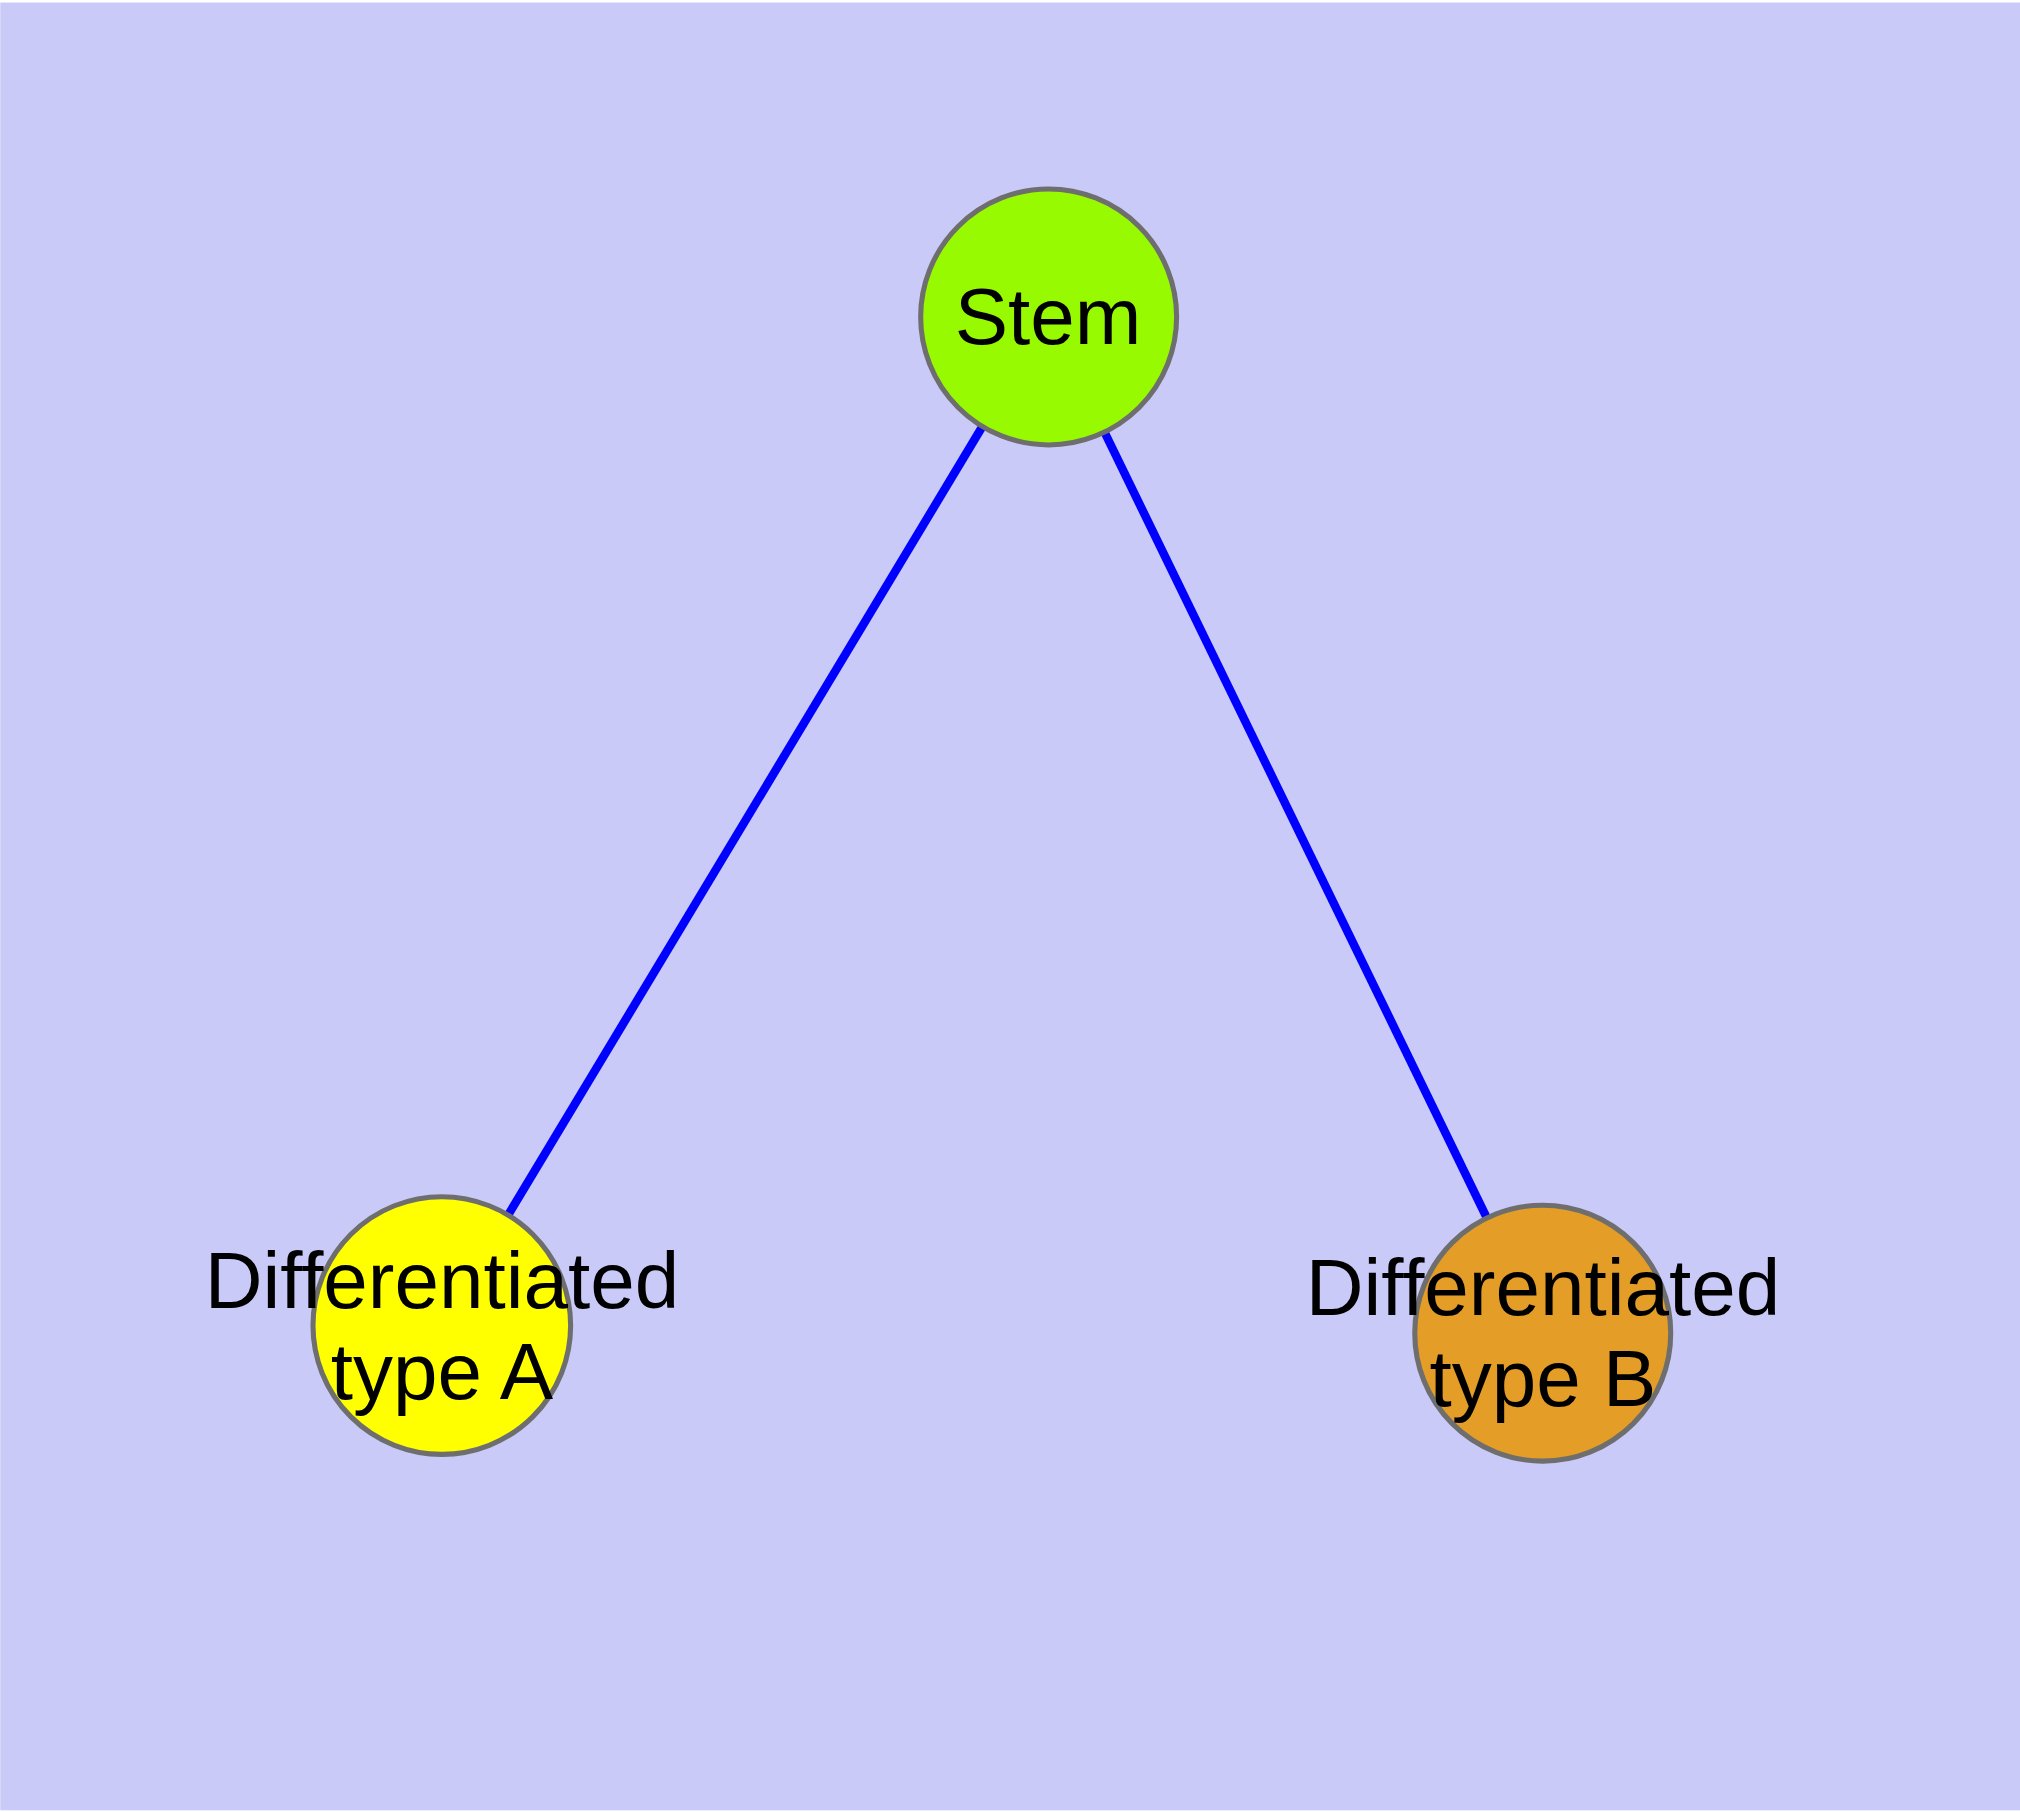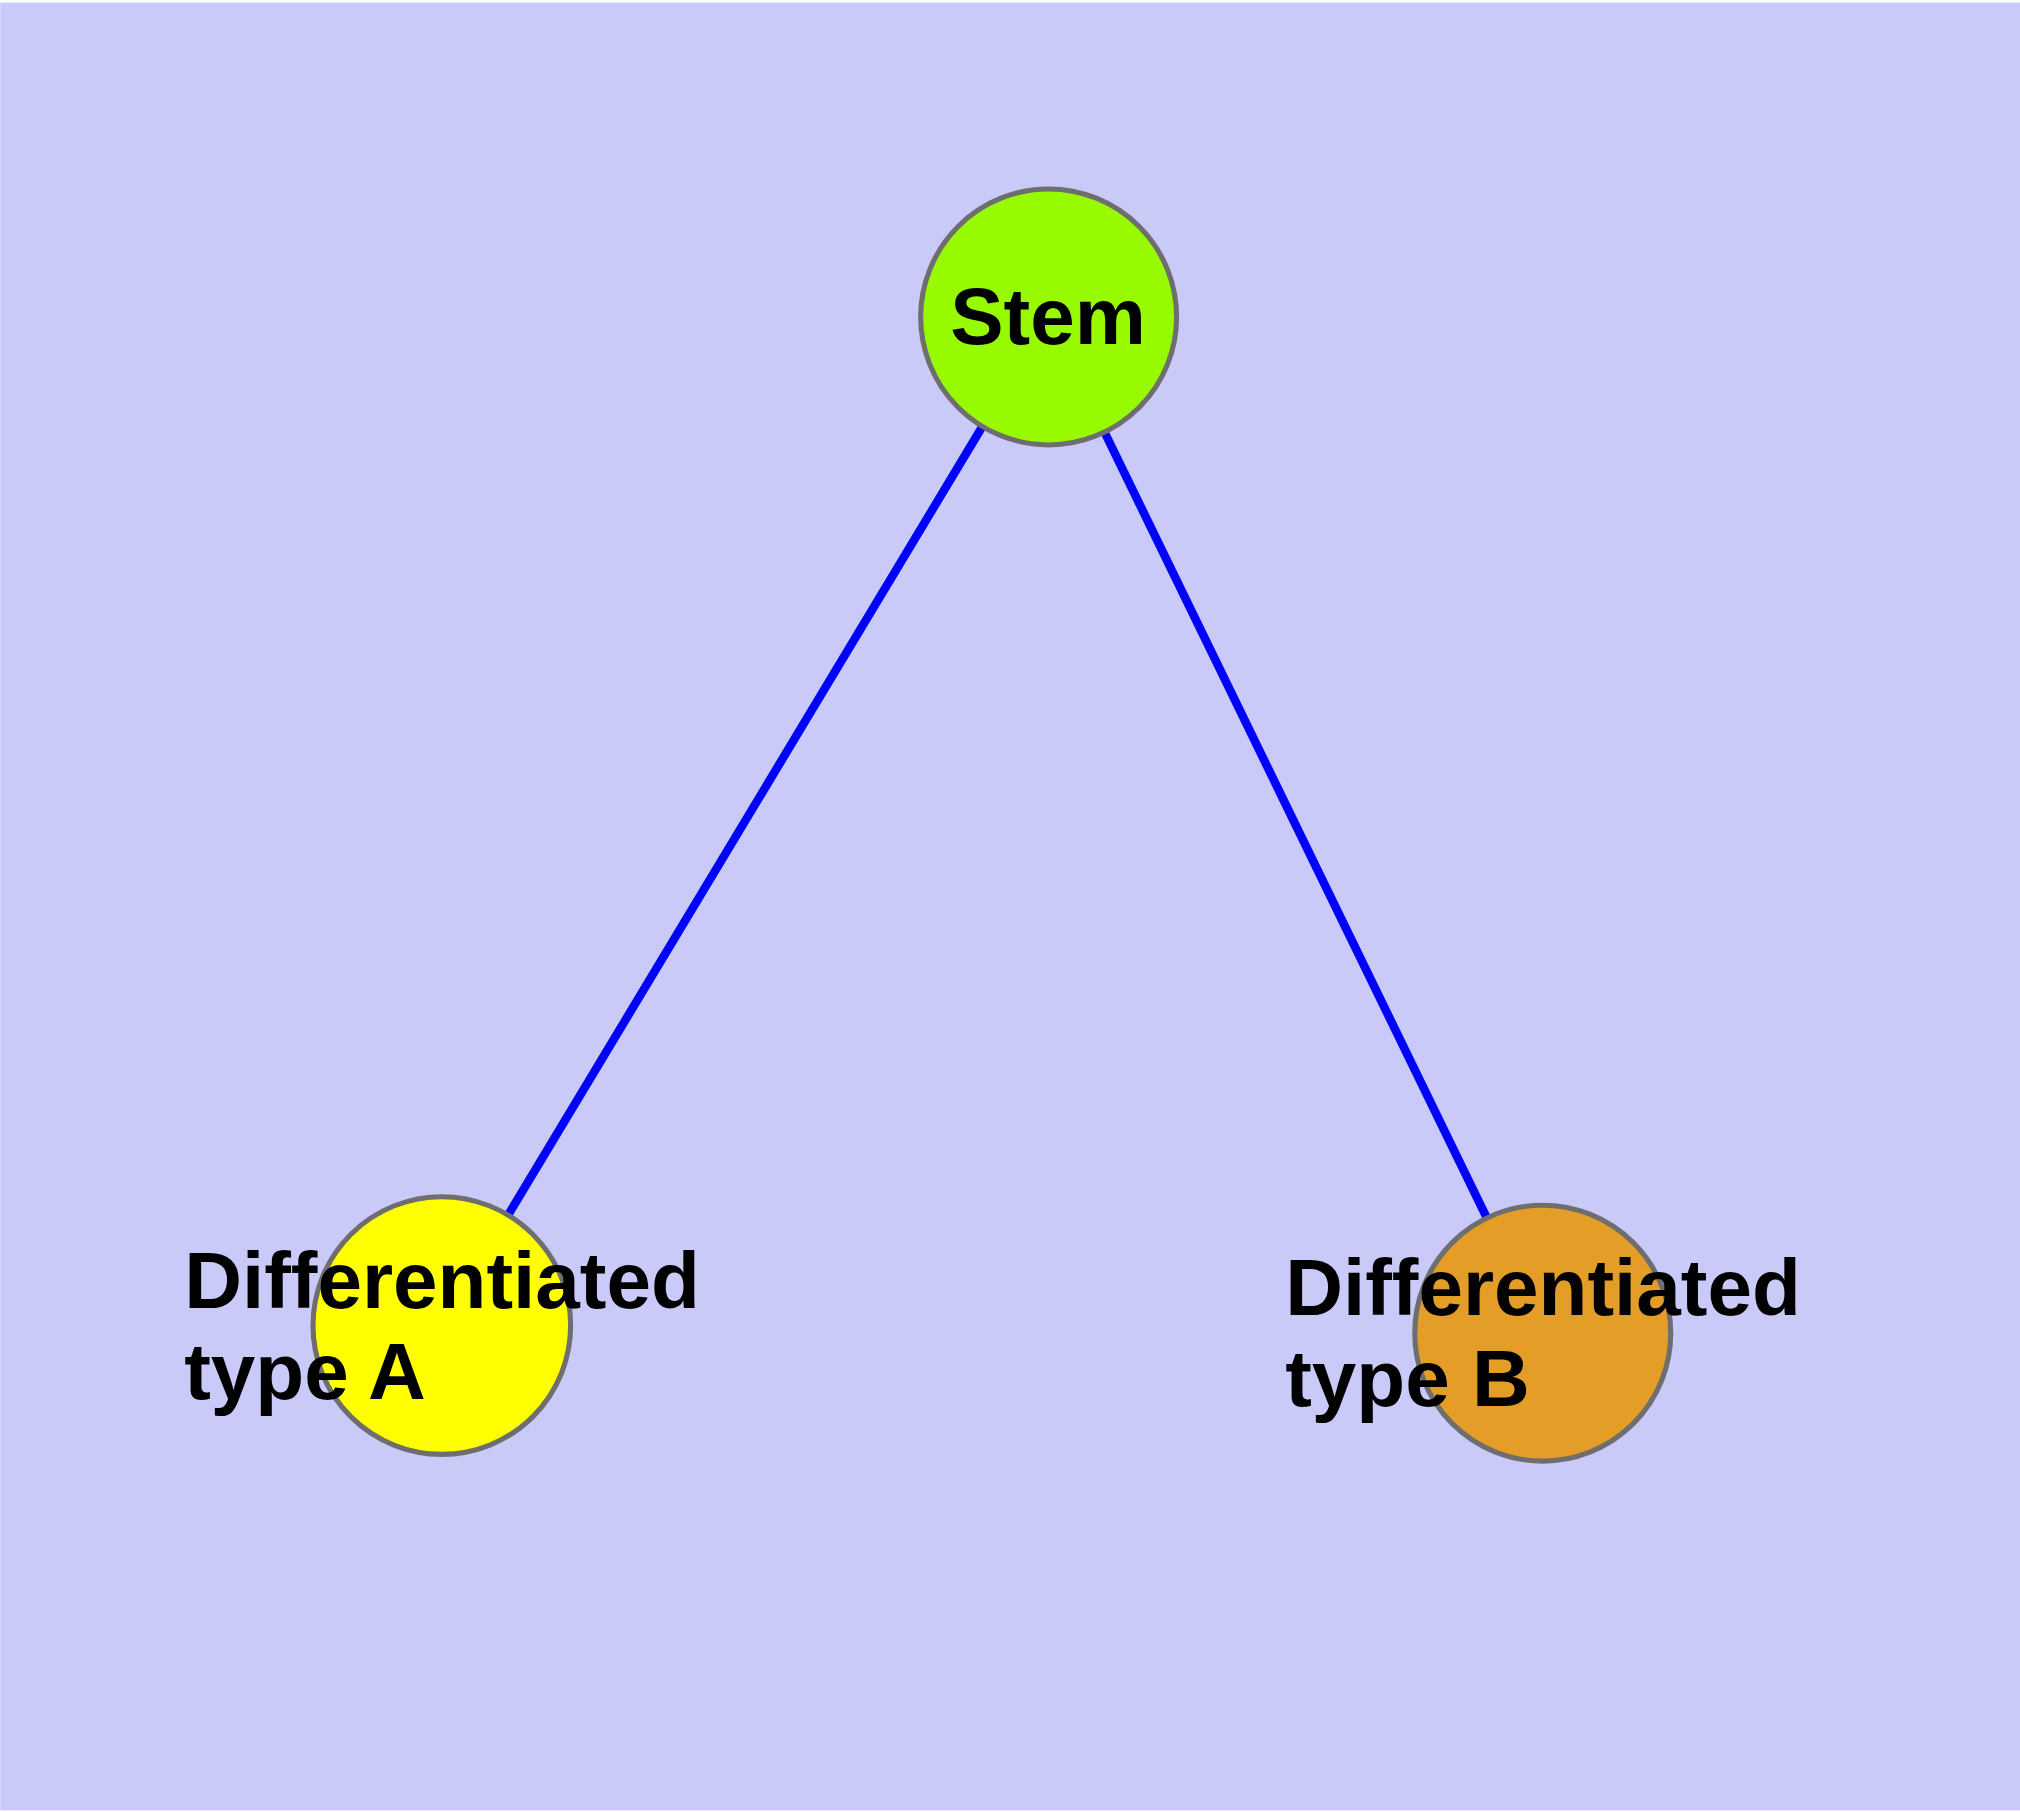--- a/index.html
+++ b/index.html
@@ -26,24 +26,24 @@
     left: 0;
     top: 0;
     width: 100%;
     height: 100%;
     pointer-events: none;
   }
   .node-label {
     position: absolute;
     transform: translate(-50%, -50%);
     font-family: "Liberation Sans", sans-serif;
-    font-weight: bold;
+    font-weight: normal;
     font-size: 80px;
     line-height: 1.14;
-    text-align: left;
+    text-align: center;
     white-space: pre-line;
     color: #000000;
   }
 </style>
 </head>
 <body style="background: rgb(255, 255, 255);">
 
 <div class="stage">
 
   <svg class="graph" width="2021" height="1812" viewBox="0 0 2384 2138">

